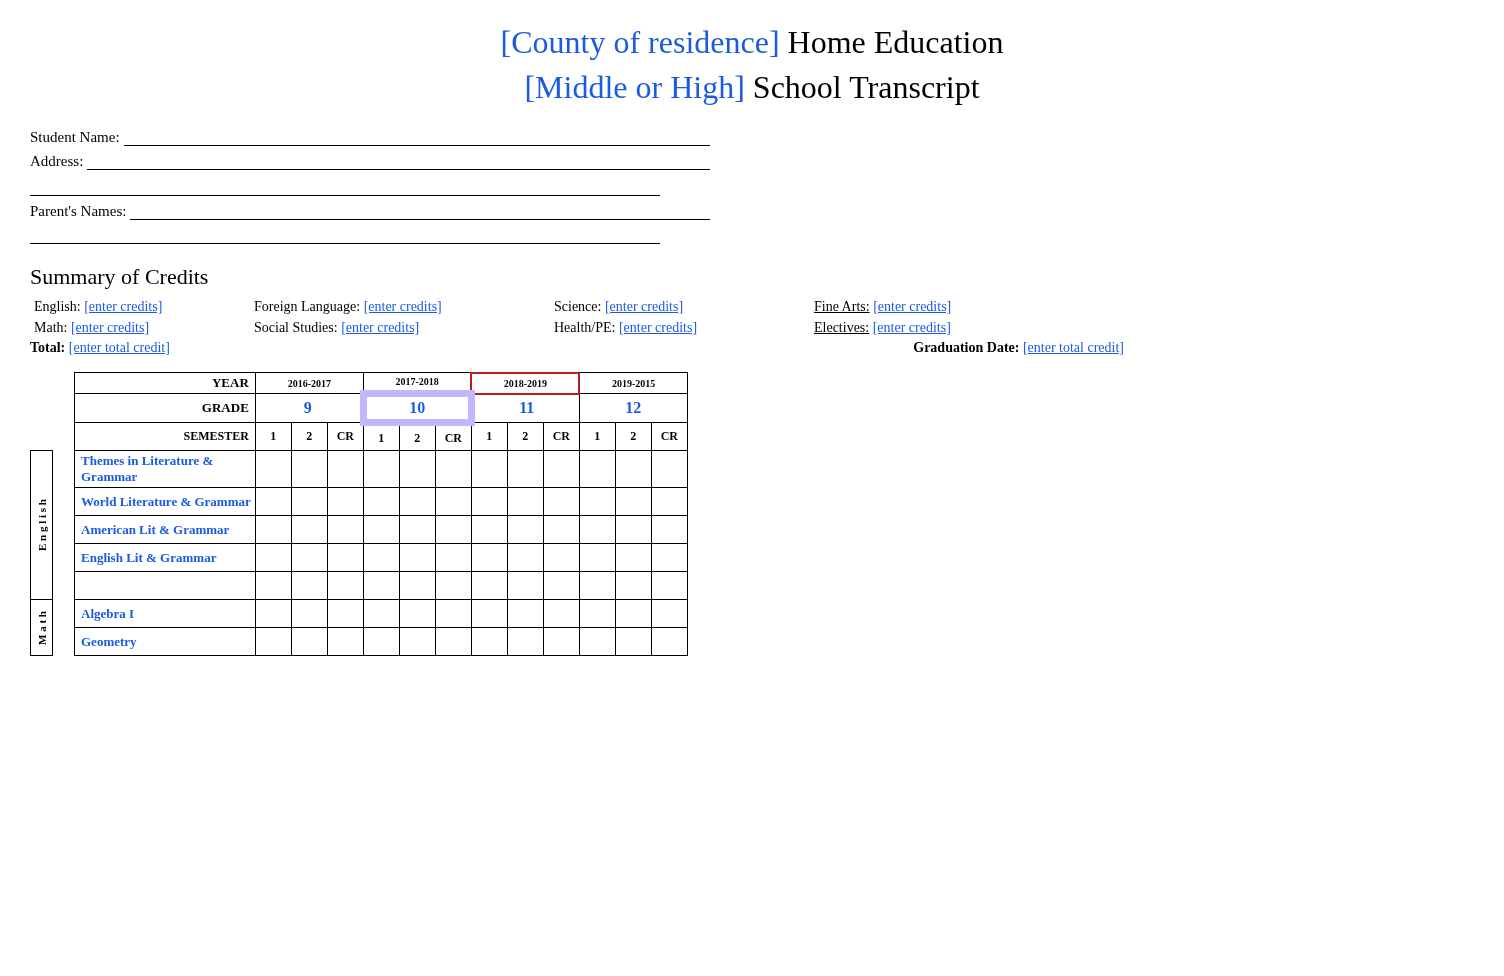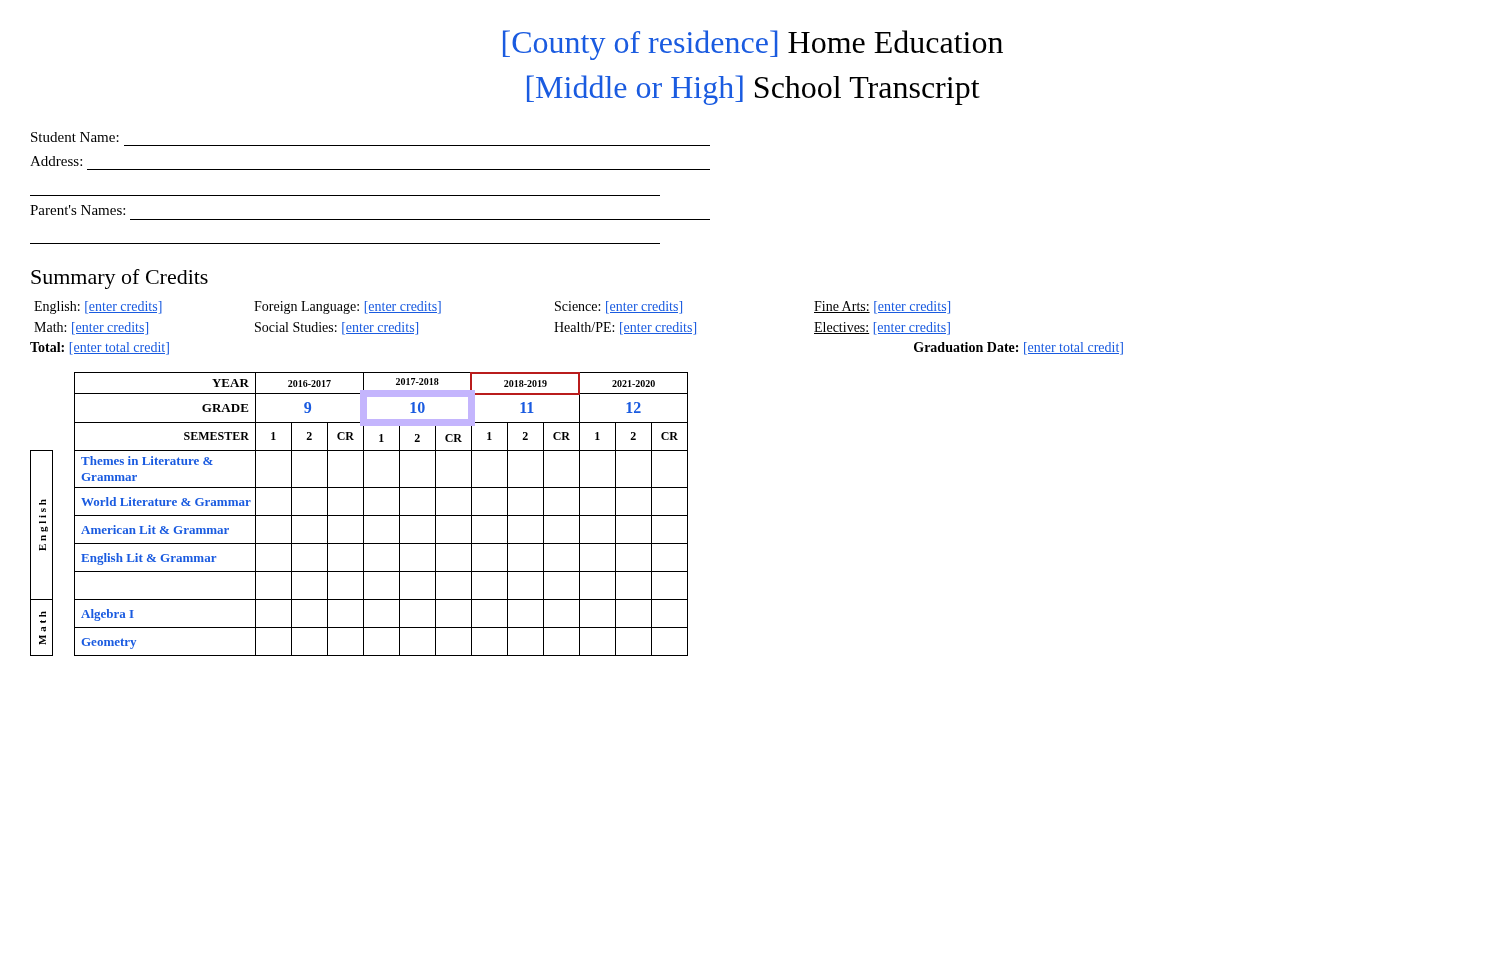--- a/index.html
+++ b/index.html
@@ -167,21 +167,21 @@
   <div class="info-left">
     <div class="field-line">
       <span class="label">Student Name:</span>
       <span class="underline" style="width:490px;"></span>
     </div>
     <div class="field-line">
       <span class="label">Address:</span>
       <span class="underline" style="width:520px;"></span>
     </div>
     <div class="standalone-line" style="width:630px; margin-top:8px;"></div>
-    <div class="field-line" style="margin-top:0;align-items:center;">
+    <div class="field-line" style="margin-top:0;">
       <span class="label">Parent's Names:</span>
       <span class="underline" style="width:480px;"></span>
     </div>
     <div class="standalone-line" style="width:630px; margin-top:4px;"></div>
   </div>
 
 </div>
 
 <div class="summary-section">
   <div class="summary-title">Summary of Credits</div>
@@ -225,21 +225,21 @@
   <table>
 
     <thead>
       <tr>
         <td style="border:none; width:22px;"></td>
         <td style="border:none; width:22px;"></td>
         <td class="section-header-cell" style="border:1px solid #000; text-align:right; font-weight:bold;">YEAR</td>
         <td class="year-header" colspan="3" style="border:1px solid #000;">2016-2017</td>
         <td class="year-header" colspan="3" style="border:1px solid #000;">2017-2018</td>
         <td class="year-header" colspan="3" style="border:2px solid #b91c1c;">2018-2019</td>
-        <td class="year-header" colspan="3" style="border:1px solid #000;">2021-2020</td>
+        <td class="year-header" colspan="3" style="border:1px solid #000;">2019-2015</td>
       </tr>
       <tr>
         <td style="border:none;"></td>
         <td style="border:none;"></td>
         <td class="section-header-cell" style="border:1px solid #000; text-align:right; font-weight:bold;">GRADE</td>
         <td class="grade-header" colspan="3" style="border:1px solid #000;">9</td>
         <td class="grade-header" colspan="3" style="border:7px solid #c4b5fd;">10</td>
         <td class="grade-header" colspan="3" style="border:1px solid #000;">11</td>
         <td class="grade-header" colspan="3" style="border:1px solid #000;">12</td>
       </tr>

